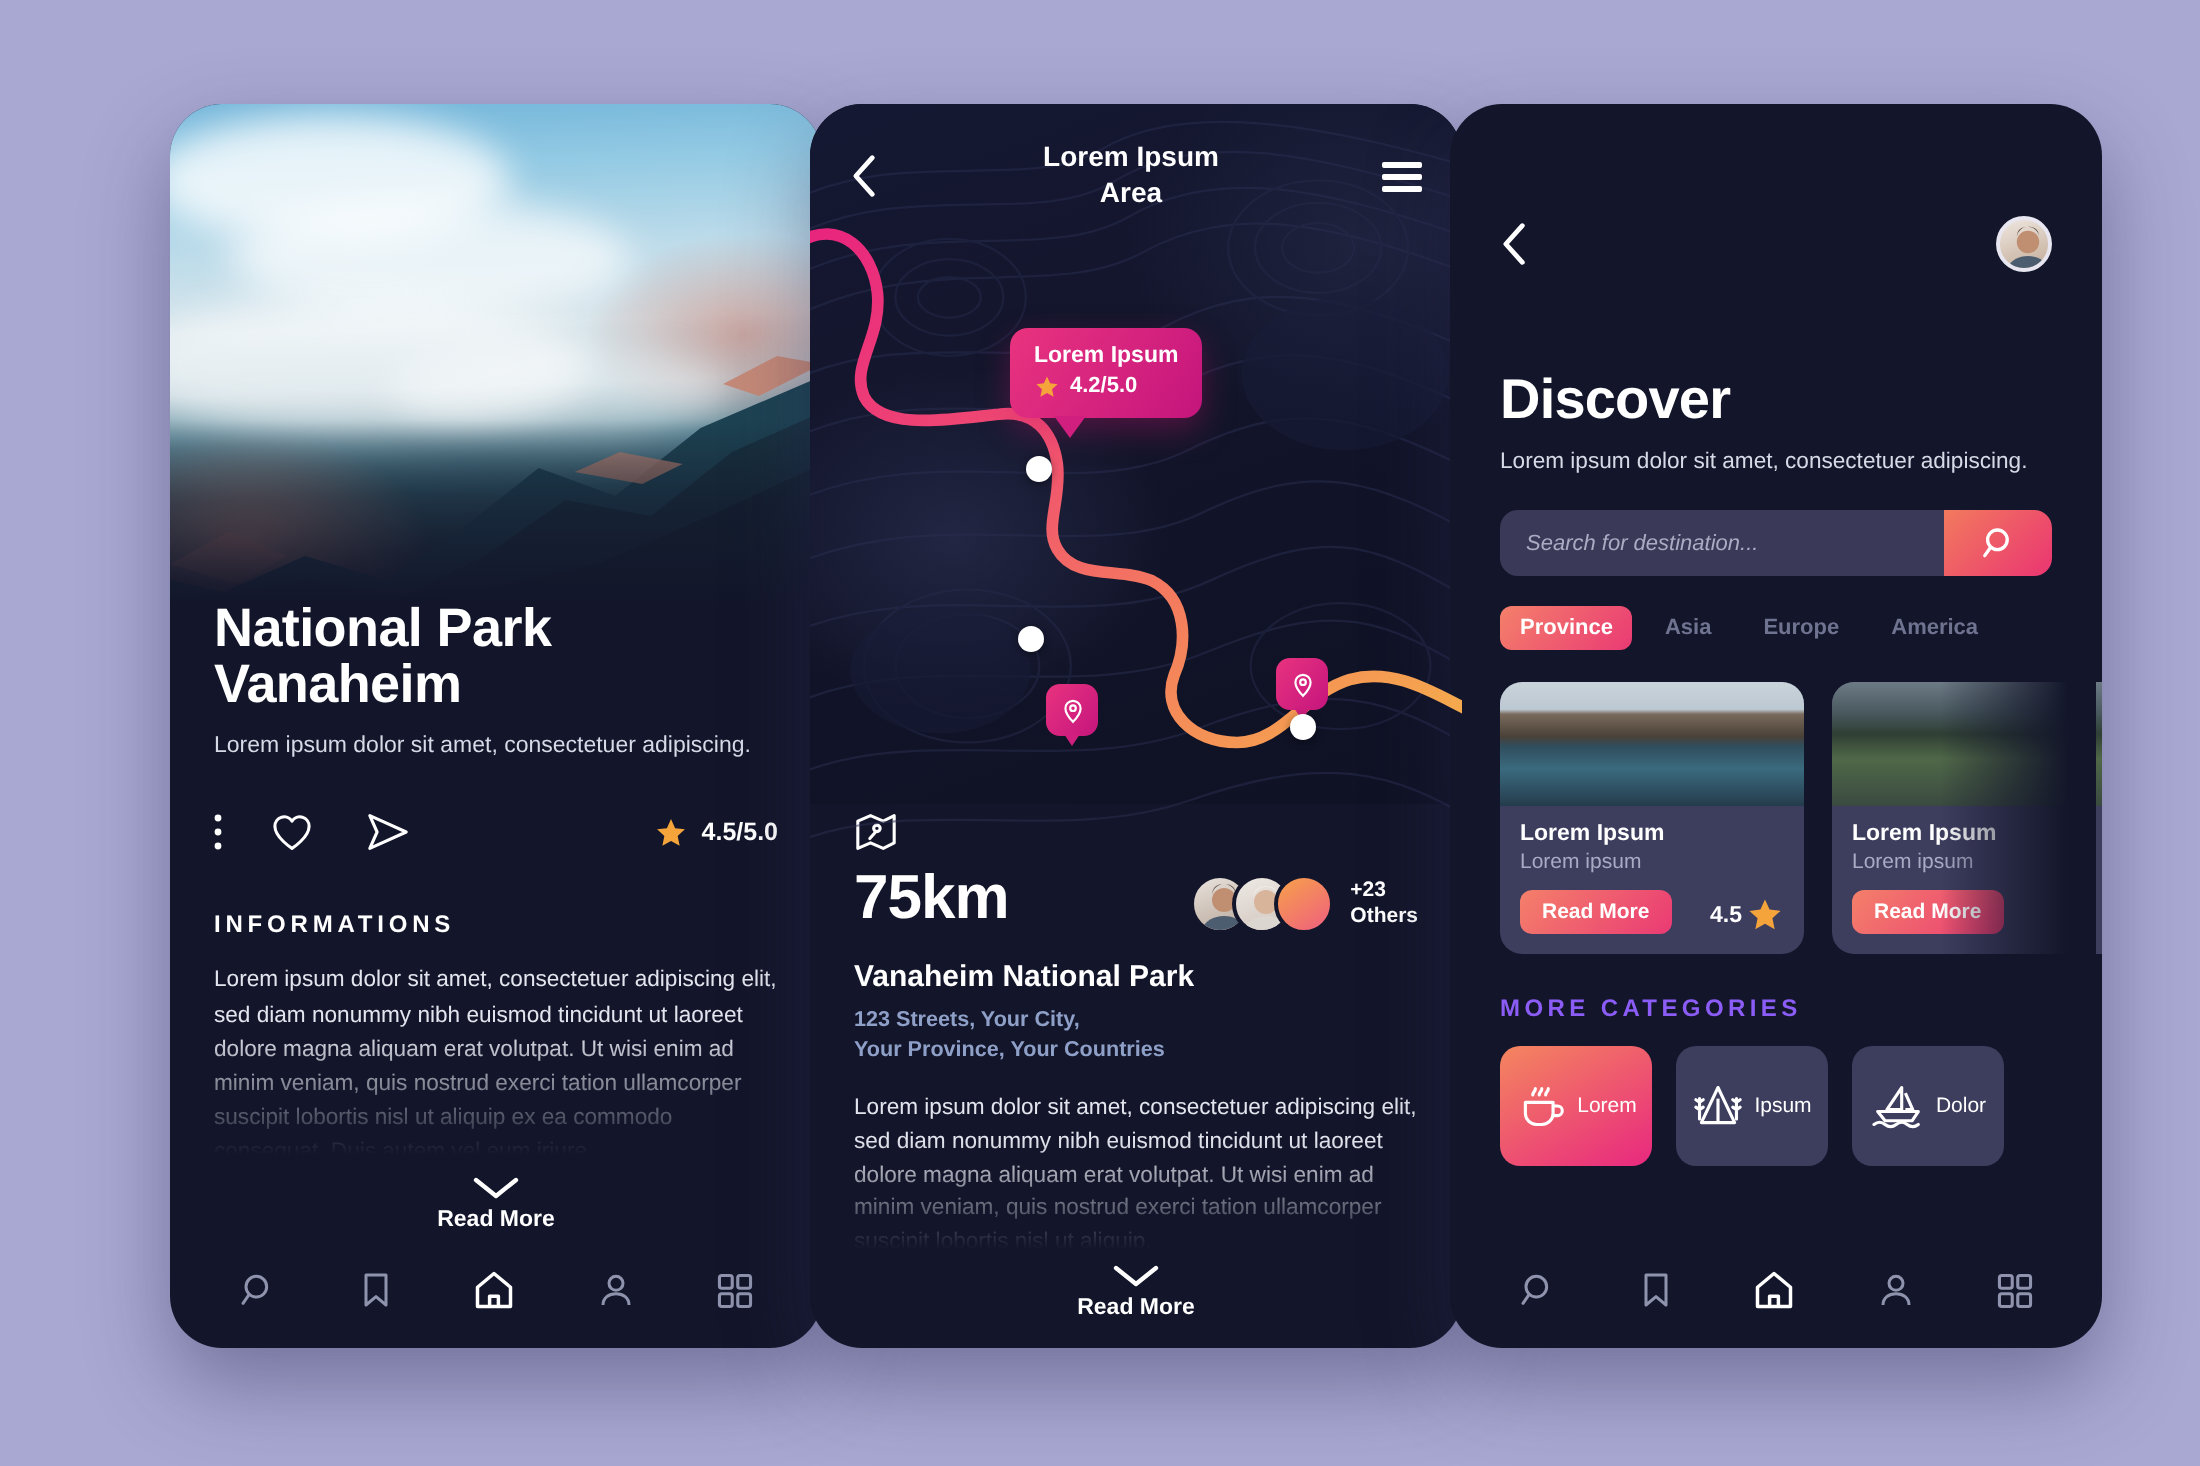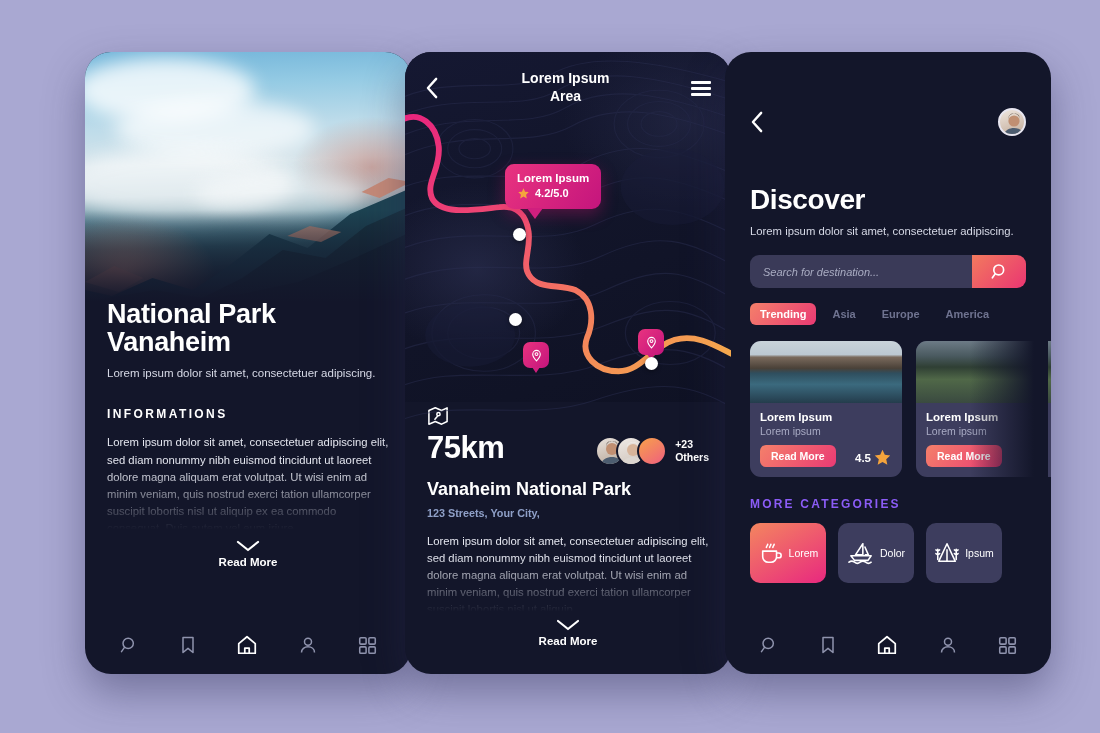--- a/index.html
+++ b/index.html
@@ -149,21 +149,21 @@
   .avatars { margin-left:auto; display:flex; align-items:center; }
   .av {
     width:30px; height:30px; border-radius:50%; border:2px solid #13162a;
     margin-left:-9px; overflow:hidden; position:relative;
   }
   .av:first-child { margin-left:0; }
   .av.a1 { background: linear-gradient(160deg,#e8e2dd,#b9a899); }
   .av.a2 { background: linear-gradient(160deg,#efeae6,#cfc4bb); }
   .av.a3 { background: linear-gradient(145deg,#f7a14a,#ef5f7f); border-color:#13162a; }
   .others { margin-left:8px; color:#fff; font-size:10.5px; line-height:1.22; font-weight:600; }
-  .p2-park { margin-top:13px; font-size:18px; font-weight:700; color:#fff; }
+  .p2-park { margin-top:13px; font-size:15px; font-weight:700; color:#fff; }
   .p2-addr { margin-top:6px; font-size:10.8px; color:#8fa0c8; line-height:1.42; font-weight:600; }
   .p2-fade {
     position:relative; margin-top:12px; font-size:11.3px; line-height:1.5;
     color:#e3e5ee; height:86px; overflow:hidden;
   }
   .p2-fade::after {
     content:""; position:absolute; left:0; right:0; bottom:0; height:62px;
     background: linear-gradient(to bottom, rgba(19,22,42,0), #13162a 88%);
   }
 
@@ -267,20 +267,45 @@
       <div class="hero-fade"></div>
     </div>
 
     <div class="p1-body">
       <div class="park-title">
         <div>National Park</div>
         <div>Vanaheim</div>
       </div>
       <div class="park-sub">Lorem ipsum dolor sit amet, consectetuer adipiscing.</div>
 
+      <div class="action-row">
+        <span class="act dots">
+          <svg width="4" height="18" viewBox="0 0 4 18" fill="currentColor">
+            <circle cx="2" cy="2" r="1.7"></circle>
+              <circle cx="2" cy="9" r="1.7"></circle>
+              <circle cx="2" cy="16" r="1.7"></circle>
+          </svg>
+        </span>
+        <span class="act heart">
+          <svg width="22" height="20" viewBox="0 0 24 22" fill="none" stroke="currentColor" stroke-width="1.7">
+            <path d="M12 20S2.6 14 2.6 7.8A5.1 5.1 0 0 1 12 5a5.1 5.1 0 0 1 9.4 2.8C21.4 14 12 20 12 20Z" stroke-linejoin="round"></path>
+          </svg>
+        </span>
+        <span class="act send">
+          <svg width="22" height="20" viewBox="0 0 24 22" fill="none" stroke="currentColor" stroke-width="1.7">
+            <path d="M2 2 L22 11 L2 20 L6 11 Z" stroke-linejoin="round"></path>
+          </svg>
+        </span>
+        <span class="rating">
+          <svg width="17" height="17" viewBox="0 0 24 24" fill="#f5a43c">
+            <path d="M12 2.2 14.9 8.6 21.8 9.4 16.7 14.1 18.1 21 12 17.6 5.9 21 7.3 14.1 2.2 9.4 9.1 8.6Z"></path>
+          </svg>
+          <span class="val">4.5/5.0</span>
+        </span>
+      </div>
 
       <div class="sec-head">INFORMATIONS</div>
       <div class="fade-text">Lorem ipsum dolor sit amet, consectetuer adipiscing elit, sed diam nonummy nibh euismod tincidunt ut laoreet dolore magna aliquam erat volutpat. Ut wisi enim ad minim veniam, quis nostrud exerci tation ullamcorper suscipit lobortis nisl ut aliquip ex ea commodo consequat. Duis autem vel eum iriure.</div>
 
       <div class="read-more">
         <svg width="24" height="12" viewBox="0 0 24 12" fill="none" stroke="currentColor" stroke-width="2.2">
           <path d="M2 2 L12 10 L22 2" stroke-linecap="round" stroke-linejoin="round"></path>
         </svg>
         <span class="lbl">Read More</span>
       </div>
@@ -440,20 +465,21 @@
           <span class="av a3"></span>
           <span class="others">
             <div>+23</div>
             <div>Others</div>
           </span>
         </span>
       </div>
       <div class="p2-park">Vanaheim National Park</div>
       <div class="p2-addr">
         <div>123 Streets, Your City,</div>
+        <div>Your Province, Your Countries</div>
       </div>
       <div class="p2-fade">Lorem ipsum dolor sit amet, consectetuer adipiscing elit, sed diam nonummy nibh euismod tincidunt ut laoreet dolore magna aliquam erat volutpat. Ut wisi enim ad minim veniam, quis nostrud exerci tation ullamcorper suscipit lobortis nisl ut aliquip.</div>
       <div class="read-more" style="margin-top:0">
         <svg width="24" height="12" viewBox="0 0 24 12" fill="none" stroke="currentColor" stroke-width="2.2">
           <path d="M2 2 L12 10 L22 2" stroke-linecap="round" stroke-linejoin="round"></path>
         </svg>
         <span class="lbl">Read More</span>
       </div>
     </div>
   </div>
@@ -483,21 +509,21 @@
         <input class="search-input" type="text" placeholder="Search for destination..." style="">
         <button class="search-btn">
           <svg width="19" height="19" viewBox="0 0 24 24" fill="none" stroke="currentColor" stroke-width="2.1">
               <circle cx="11" cy="10" r="6.2"></circle>
               <path d="M6.6 14.8 3 20" stroke-linecap="round"></path>
             </svg>
         </button>
       </div>
 
       <div class="tabs">
-        <span class="tab active">Trending</span>
+        <span class="tab active">Province</span>
         <span class="tab">Asia</span>
         <span class="tab">Europe</span>
         <span class="tab">America</span>
       </div>
 
       <div class="cards">
         <div class="card">
           <div class="card-img i1"></div>
           <div class="card-body">
             <div class="card-t1">Lorem Ipsum</div>
@@ -526,37 +552,37 @@
       <div class="cats">
         <div class="cat active">
           <svg width="26" height="24" viewBox="0 0 28 26" fill="none" stroke="currentColor" stroke-width="1.7">
             <path d="M5 11h15v6a6 6 0 0 1-6 6h-3a6 6 0 0 1-6-6Z" stroke-linejoin="round"></path>
             <path d="M20 13h2.4a2.6 2.6 0 0 1 0 5.2H20"></path>
             <path d="M9 7c0-1.6 1.4-1.8 1.4-3.4M12.5 7c0-1.6 1.4-1.8 1.4-3.4M16 7c0-1.6 1.4-1.8 1.4-3.4" stroke-linecap="round"></path>
           </svg>
           <span class="lbl">Lorem</span>
         </div>
         <div class="cat">
+          <svg width="26" height="24" viewBox="0 0 28 26" fill="none" stroke="currentColor" stroke-width="1.7">
+            <path d="M14 3 L23 22 H5 Z" stroke-linejoin="round"></path>
+            <path d="M14 9 L14 22"></path>
+            <path d="M4 9v11M4 11l-2-1.4M4 11l2-1.4M4 15l-2-1.4M4 15l2-1.4" stroke-linecap="round"></path>
+            <path d="M24 9v11M24 11l-2-1.4M24 11l2-1.4M24 15l-2-1.4M24 15l2-1.4" stroke-linecap="round"></path>
+          </svg>
+          <span class="lbl">Ipsum</span>
+        </div>
+        <div class="cat">
           <svg width="28" height="24" viewBox="0 0 30 26" fill="none" stroke="currentColor" stroke-width="1.7">
             <path d="M17 3 L17 15 L9 15 Z" stroke-linejoin="round"></path>
             <path d="M19 6 L23 15 L19 15" stroke-linejoin="round"></path>
             <path d="M4 16h22l-3.4 5H8Z" stroke-linejoin="round"></path>
             <path d="M2 23c2-1.6 4-1.6 6 0s4 1.6 6 0 4-1.6 6 0 4 1.6 6 0" stroke-linecap="round"></path>
           </svg>
           <span class="lbl">Dolor</span>
         </div>
-        <div class="cat">
-          <svg width="26" height="24" viewBox="0 0 28 26" fill="none" stroke="currentColor" stroke-width="1.7">
-            <path d="M14 3 L23 22 H5 Z" stroke-linejoin="round"></path>
-            <path d="M14 9 L14 22"></path>
-            <path d="M4 9v11M4 11l-2-1.4M4 11l2-1.4M4 15l-2-1.4M4 15l2-1.4" stroke-linecap="round"></path>
-            <path d="M24 9v11M24 11l-2-1.4M24 11l2-1.4M24 15l-2-1.4M24 15l2-1.4" stroke-linecap="round"></path>
-          </svg>
-          <span class="lbl">Ipsum</span>
-        </div>
       </div>
     </div>
 
     <div class="bottom-nav">
       <span class="nav-ico">
         <svg width="20" height="20" viewBox="0 0 24 24" fill="none" stroke="currentColor" stroke-width="1.8">
             <circle cx="11" cy="10" r="6.2"></circle>
             <path d="M6.6 14.8 3 20" stroke-linecap="round"></path>
           </svg>
       </span>

